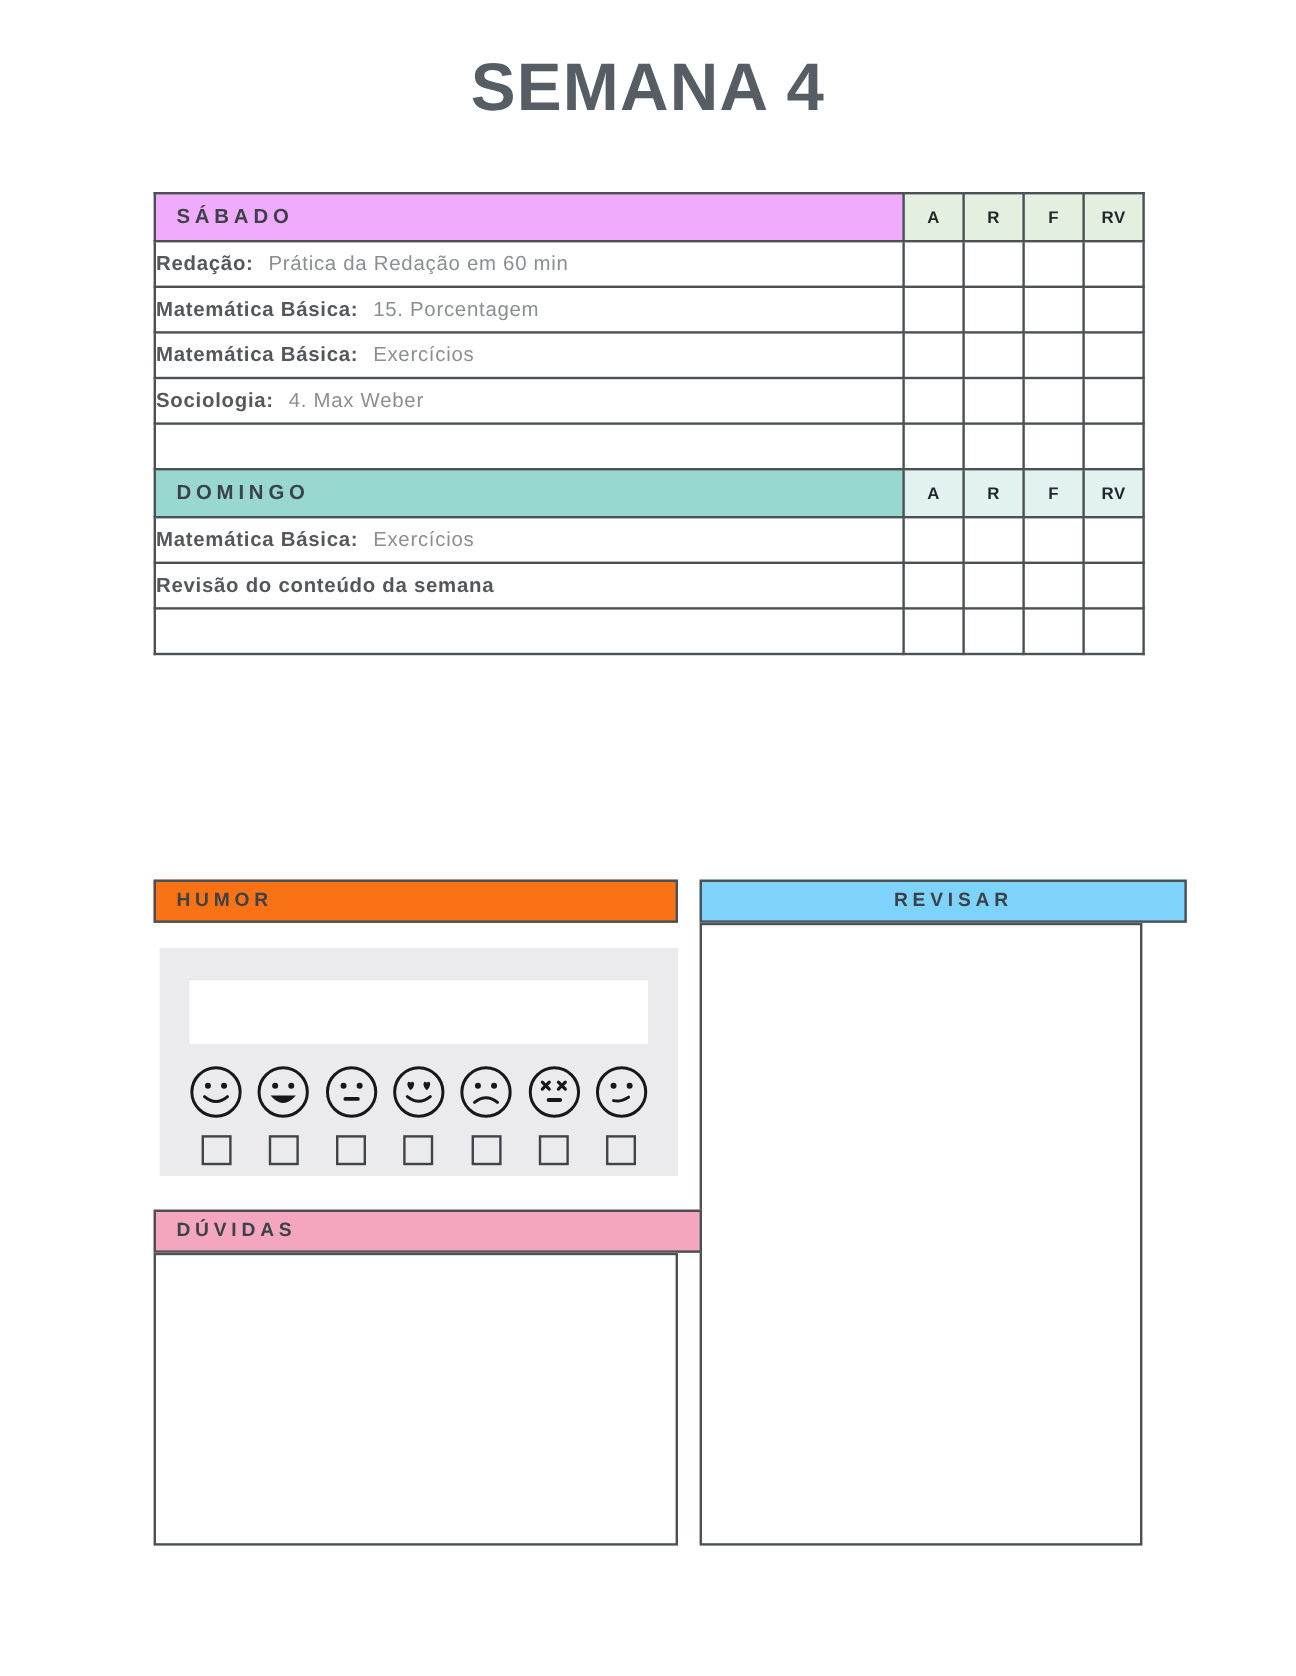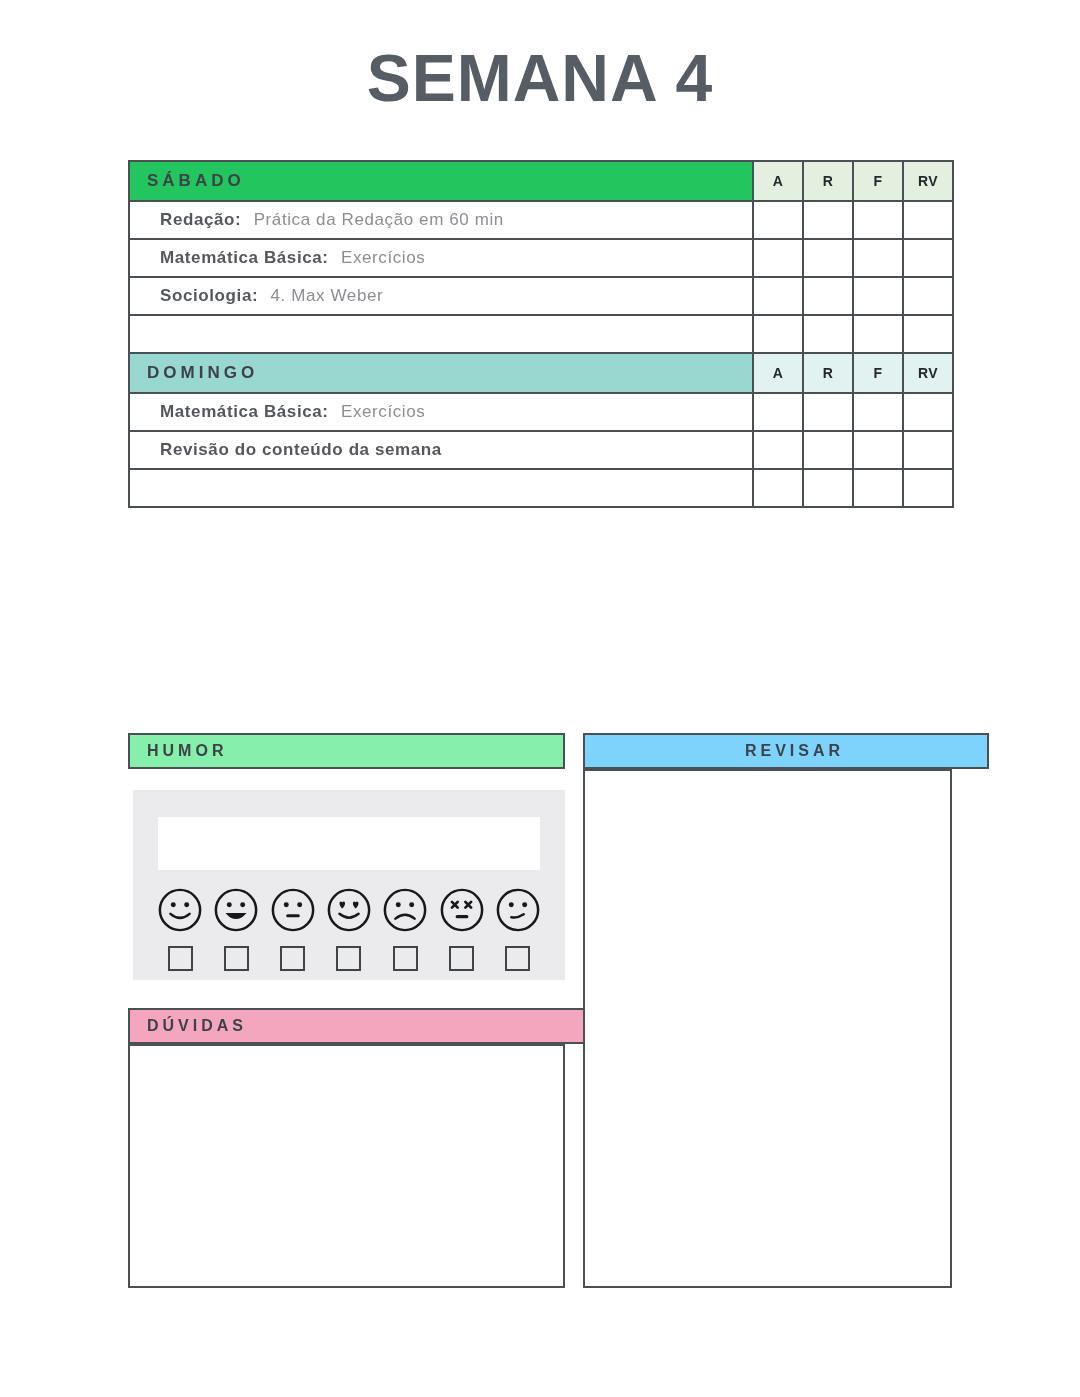--- a/index.html
+++ b/index.html
@@ -4,51 +4,51 @@
 <style>
   html,body { margin:0; padding:0; }
   body {
     width:1080px; height:1397px; background:#ffffff; position:relative;
     font-family:"Liberation Sans", sans-serif;
   }
 
   
   .page-title {
     position:absolute; top:40px; left:0; width:100%;
-    text-align:center; font-size:66px; font-weight:bold;
+    text-align:center; font-size:56px; font-weight:bold;
     color:#575d64; letter-spacing:1px;
   }
 
   
   .sched { position:absolute; left:128px; top:160px; }
   table { border-collapse:collapse; table-layout:fixed; width:824px; }
   td { border:2px solid #4b5055; box-sizing:border-box; }
   tr.data-row { height:38px; }
   tr.sec-head { height:40px; }
-  td.task { padding-left:30px; font-size:17px; letter-spacing:0.6px; background:#ffffff; }
+  td.task { padding-left:0; font-size:17px; letter-spacing:0.6px; background:#ffffff; }
   .lbl { font-weight:bold; color:#54585d; }
   .desc { color:#8b8e92; margin-left:7px; }
   td.chk { background:#ffffff; }
   td.sec-title { padding-left:17px; font-weight:bold; font-size:17px; letter-spacing:4px; color:#3d4248; }
-  tr.green td.sec-title { background:#22c55e; }
+  tr.green td.sec-title { background:#f0abfc; }
   tr.green td.chk-head  { background:#e4f0df; }
   tr.teal  td.sec-title { background:#99d7d1;margin-left:30px; }
   tr.teal  td.chk-head  { background:#e1f2f0; }
   td.chk-head {
     text-align:center; font-weight:bold; font-size:14px;
     color:#24282c; letter-spacing:0.5px;
   }
 
   
   .panel-head {
     position:absolute; height:36px; border:2px solid #4b5055; box-sizing:border-box;
     display:flex; align-items:center; padding-left:17px;
     font-weight:bold; font-size:16px; letter-spacing:4px; color:#3d4248;
   }
-  #humor-head   { left:128px; top:733px;  width:437px; background:#86efac; }
+  #humor-head   { left:128px; top:733px;  width:437px; background:#f97316; }
   #revisar-head { left:583px; top:733px;  width:406px; background:#7dd3fc;justify-content:center; }
   #duvidas-head { left:128px; top:1008px; width:457px; background:#f4a6bf; }
 
   .panel-body {
     position:absolute; border:2px solid #4b5055; box-sizing:border-box; background:#ffffff;
   }
   #revisar-body { left:583px; top:769px;  width:369px; height:519px; }
   #duvidas-body { left:128px; top:1044px; width:437px; height:244px; }
 
   
@@ -93,20 +93,30 @@
       <span class="desc">Prática da Redação em 60 min</span>
     </td>
     <td class="chk"></td>
     <td class="chk"></td>
     <td class="chk"></td>
     <td class="chk"></td>
   </tr>
   <tr class="data-row">
     <td class="task">
       <span class="lbl">Matemática Básica:</span>
+      <span class="desc">15. Porcentagem</span>
+    </td>
+    <td class="chk"></td>
+    <td class="chk"></td>
+    <td class="chk"></td>
+    <td class="chk"></td>
+  </tr>
+  <tr class="data-row">
+    <td class="task">
+      <span class="lbl">Matemática Básica:</span>
       <span class="desc">Exercícios</span>
     </td>
     <td class="chk"></td>
     <td class="chk"></td>
     <td class="chk"></td>
     <td class="chk"></td>
   </tr>
   <tr class="data-row">
     <td class="task">
       <span class="lbl">Sociologia:</span>

